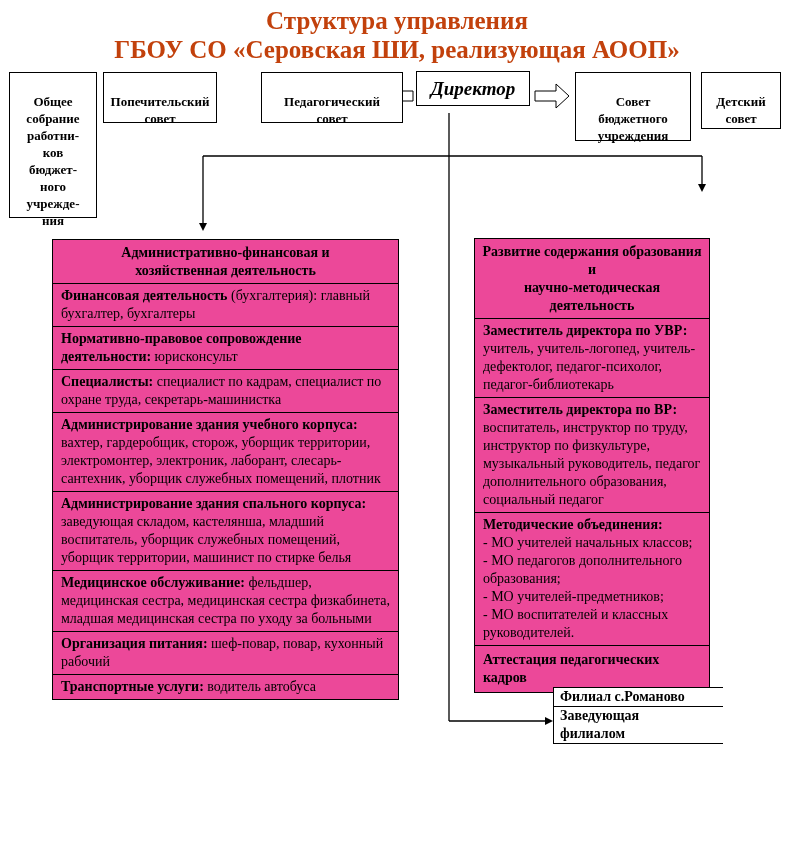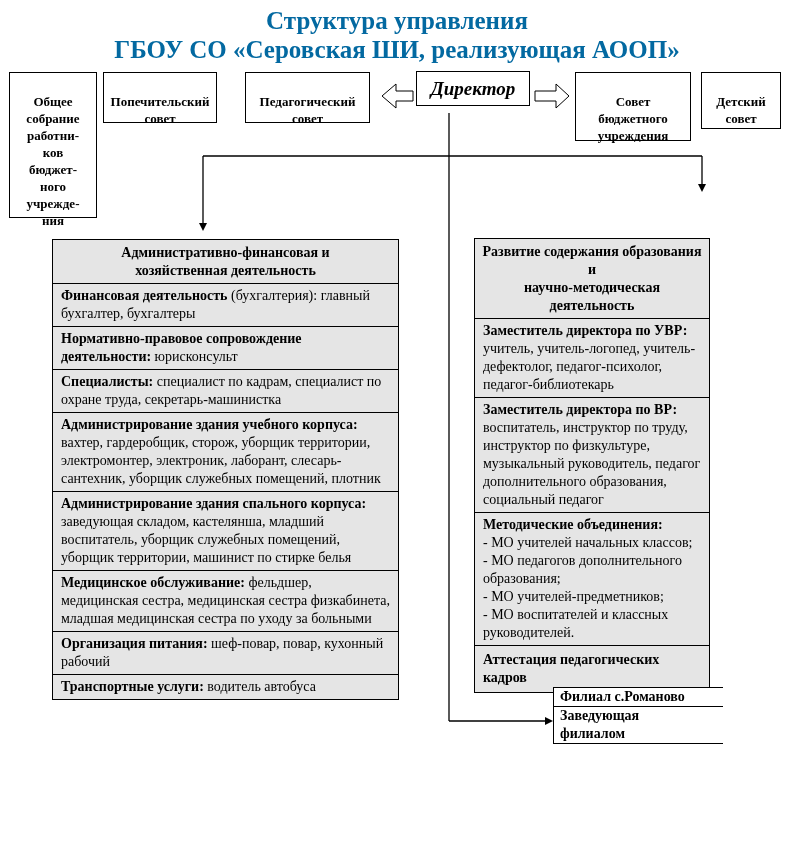--- a/index.html
+++ b/index.html
@@ -1,31 +1,31 @@
 <!DOCTYPE html>
 <html><head>
 <meta charset="utf-8">
 <style>
   * { box-sizing: border-box; margin: 0; padding: 0; }
   html, body { width: 794px; height: 841px; background: #ffffff; overflow: hidden; }
   body { position: relative; font-family: "Liberation Serif", "DejaVu Serif", serif; color: #000; }
   .title {
     position: absolute; left: 0; top: 6px; width: 794px; text-align: center;
-    font-weight: bold; font-size: 25px; line-height: 29px; color: #0369a1;
+    font-weight: bold; font-size: 25px; line-height: 29px; color: #c2410c;
   }
   .box {
     position: absolute; border: 1.3px solid #000; background: #fff;
     text-align: center; font-weight: bold; font-size: 13px; line-height: 17px;
     padding-top: 20px;
   }
   .director {
     font-style: italic; font-size: 19px; line-height: 24px; padding-top: 5px;
   }
   .panel {
-    position: absolute; border: 1.3px solid #000; background: #e5e5e5;
+    position: absolute; border: 1.3px solid #000; background: #ec4899;
     font-size: 14px; line-height: 18px;
   }
   .panel .head {
     text-align: center; font-weight: bold; border-bottom: 1.3px solid #000;
     padding: 4px 6px 3px 6px;
   }
   .panel .sec {
     border-bottom: 1.3px solid #000; padding: 3px 8px 3px 8px;
   }
   .panel .sec:last-child { border-bottom: none; }
@@ -77,21 +77,21 @@
   <div>ного</div>
   <div>учрежде-</div>
   <div>ния</div>
 </div>
 
 <div class="box" style="left:103px; top:72px; width:114px; height:51px;">
   <div>Попечительский</div>
   <div>совет</div>
 </div>
 
-<div class="box" style="left:245px; top:72px; width:125px; height:51px;">
+<div class="box" style="left:261px; top:72px; width:142px; height:51px;">
   <div>Педагогический</div>
   <div>совет</div>
 </div>
 
 <div class="box director" style="left:416px; top:71px; width:114px; height:35px;">
   <span>Директор</span>
 </div>
 
 <div class="box" style="left:575px; top:72px; width:116px; height:69px;">
   <div>Совет</div>

